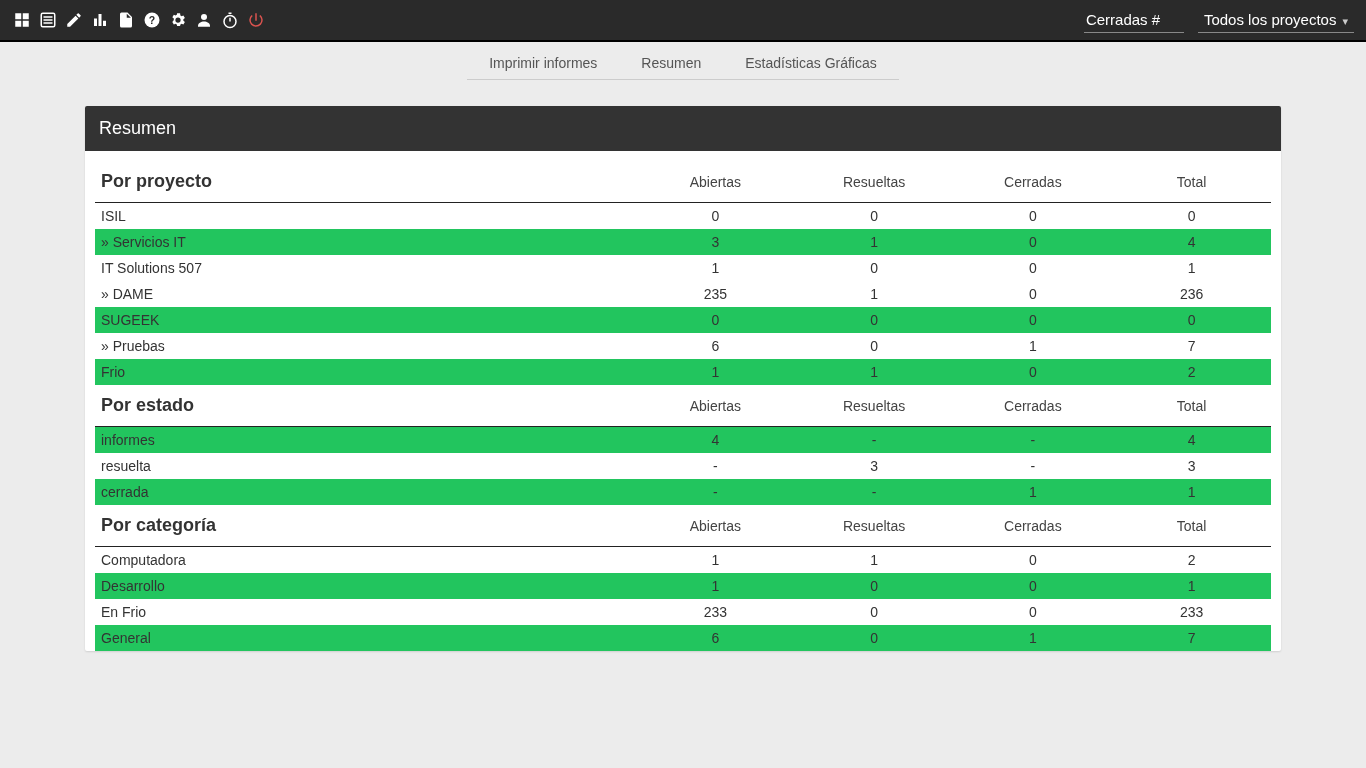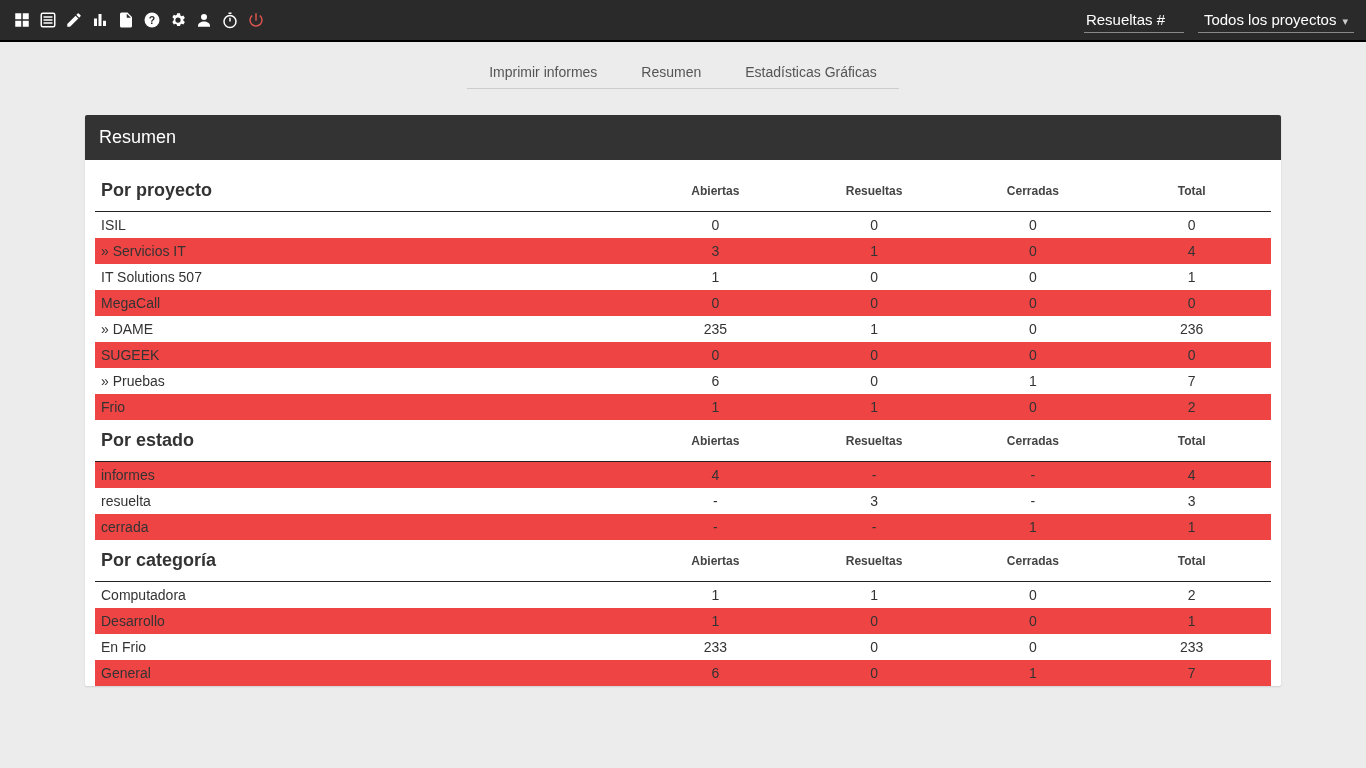--- a/index.html
+++ b/index.html
@@ -43,21 +43,21 @@
   }
   .project-select::after {
     content: "▾";
     font-size: 11px;
     color: #ccc;
   }
   .tabs {
     display: flex;
     justify-content: center;
     gap: 0;
-    margin-top: 14px;
+    margin-top: 5px;
   }
   .tab {
     padding: 8px 22px;
     color: #555;
     background: transparent;
     cursor: pointer;
     border-bottom: 1px solid #ccc;
     font-size: 14px;
   }
   .panel {
@@ -79,34 +79,34 @@
   table { width: 100%; border-collapse: collapse; }
   th.section-title {
     text-align: left;
     font-size: 18px;
     font-weight: 600;
     color: #333;
     padding: 10px 6px 10px 6px;
     width: 46%;
   }
   th.col {
-    font-weight: 700;
+    font-weight: 400;
     color: #444;
-    font-size: 12px;
+    font-size: 14px;
     width: 13.5%;
     padding: 10px 4px;
   }
   thead tr { border-bottom: 1px solid #222; margin-left: 40px; }
   tbody td {
     padding: 5px 6px;
     font-size: 14px;
   }
   tbody td.name { text-align: left; color: #333; }
   tbody td.val { text-align: center; color: #333; }
-  tbody tr.stripe { background: #ef4444; }
+  tbody tr.stripe { background: #22c55e; }
 </style>
 </head>
 <body>
 
 <div class="topbar">
   <div class="topbar-left">
     <span class="icon-btn">
         <svg viewBox="0 0 24 24">
           <rect x="3" y="3" width="8" height="8"></rect>
           <rect x="13" y="3" width="8" height="8"></rect>
@@ -163,21 +163,21 @@
           <rect x="10" y="2" width="4" height="2"></rect>
         </svg>
       </span>
     <span class="icon-btn red">
         <svg viewBox="0 0 24 24">
           <path d="M13 3h-2v10h2V3zm4.83 2.17l-1.42 1.42A7 7 0 1 1 7.59 6.59L6.17 5.17A9 9 0 1 0 17.83 5.17z"></path>
         </svg>
       </span>
   </div>
   <div class="topbar-right">
-    <div class="search-field">Resueltas #</div>
+    <div class="search-field">Cerradas #</div>
     <div class="project-select">
       <span>Todos los proyectos</span>
     </div>
   </div>
 </div>
 
 <div class="tabs">
   <div class="tab">Imprimir informes</div>
   <div class="tab">Resumen</div>
   <div class="tab">Estadísticas Gráficas</div>
@@ -211,27 +211,20 @@
             <td class="val">0</td>
             <td class="val">4</td>
           </tr>
           <tr>
             <td class="name">IT Solutions 507</td>
             <td class="val">1</td>
             <td class="val">0</td>
             <td class="val">0</td>
             <td class="val">1</td>
           </tr>
-          <tr class="stripe">
-            <td class="name">MegaCall</td>
-            <td class="val">0</td>
-            <td class="val">0</td>
-            <td class="val">0</td>
-            <td class="val">0</td>
-          </tr>
           <tr>
             <td class="name">» DAME</td>
             <td class="val">235</td>
             <td class="val">1</td>
             <td class="val">0</td>
             <td class="val">236</td>
           </tr>
           <tr class="stripe">
             <td class="name">SUGEEK</td>
             <td class="val">0</td>

